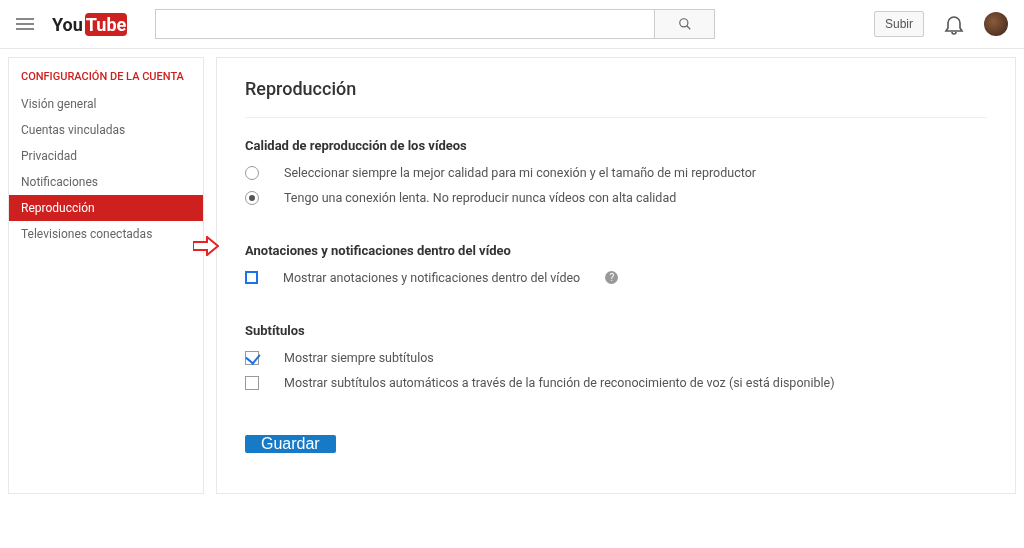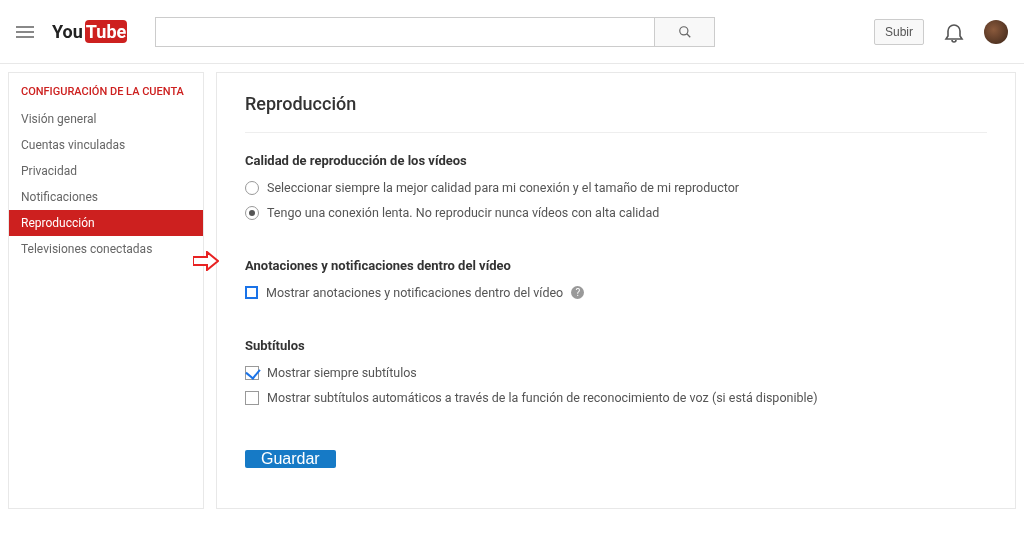--- a/index.html
+++ b/index.html
@@ -9,21 +9,21 @@
     font-size: 13px;
     color: #333;
     background: #fff;
     width: 1024px;
   }
   .topbar {
     display: flex;
     align-items: center;
     padding: 8px 16px;
     border-bottom: 1px solid #e8e8e8;
-    height: 64px;
+    height: 49px;
   }
   .menu-icon {
     width: 20px; height: 20px;
     display: flex; flex-direction: column;
     justify-content: center; gap: 3px;
     margin-right: 16px;
     cursor: pointer;
   }
   .menu-icon span {
     display:block; height:2px; background:#888; width:18px;
@@ -101,21 +101,21 @@
     font-size:18px; color:#333; font-weight:500;
     padding-bottom: 18px;
     border-bottom:1px solid #eee;
     margin-bottom: 20px;
   }
   .section-title {
     font-size:13px; font-weight:700; color:#333;
     margin-bottom:12px;
   }
   .radio-row, .check-row {
-    display:flex; align-items:center; gap:8px;
+    display:flex; align-items:center; gap:25px;
     font-size:12.5px; color:#555;
     margin-bottom:10px;
   }
   .radio {
     width:14px; height:14px; border:1px solid #999; border-radius:50%;
     position:relative; cursor:pointer;
     flex-shrink:0;
   }
   .radio.selected::after {
     content:''; position:absolute; top:3px; left:3px;

